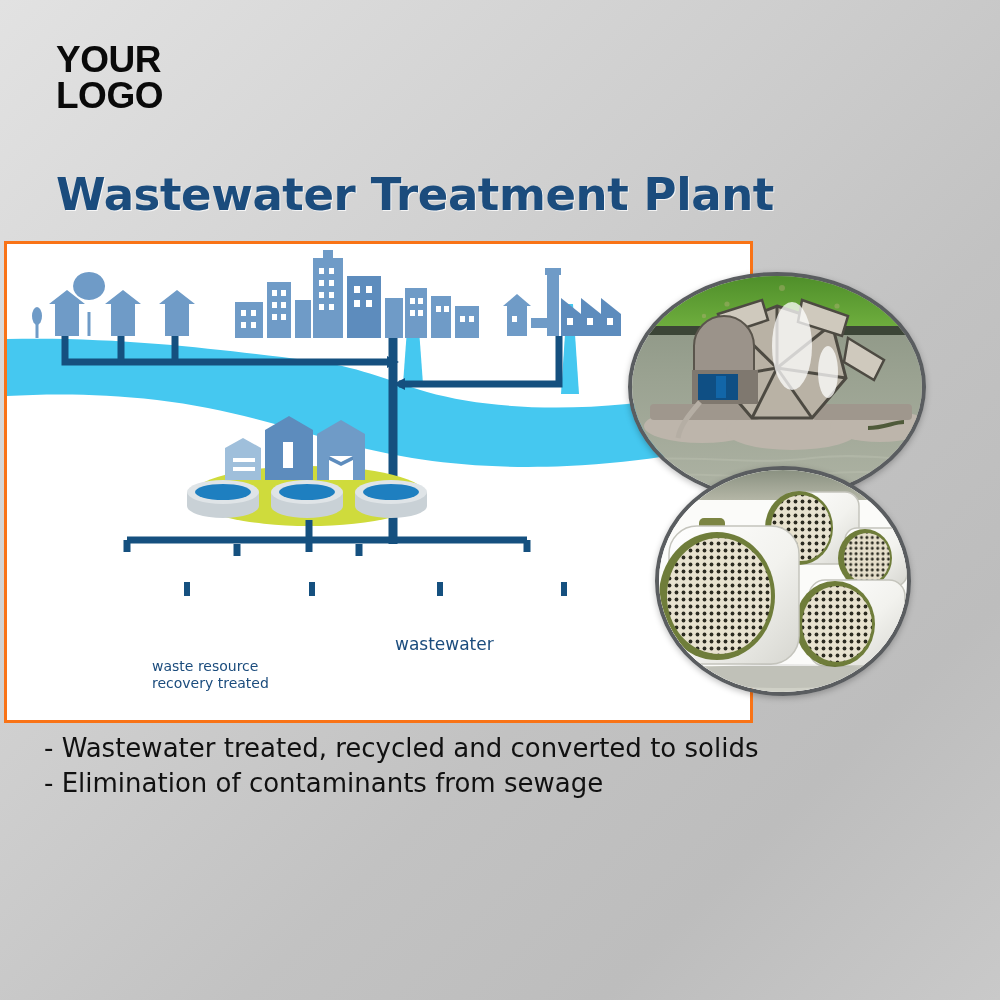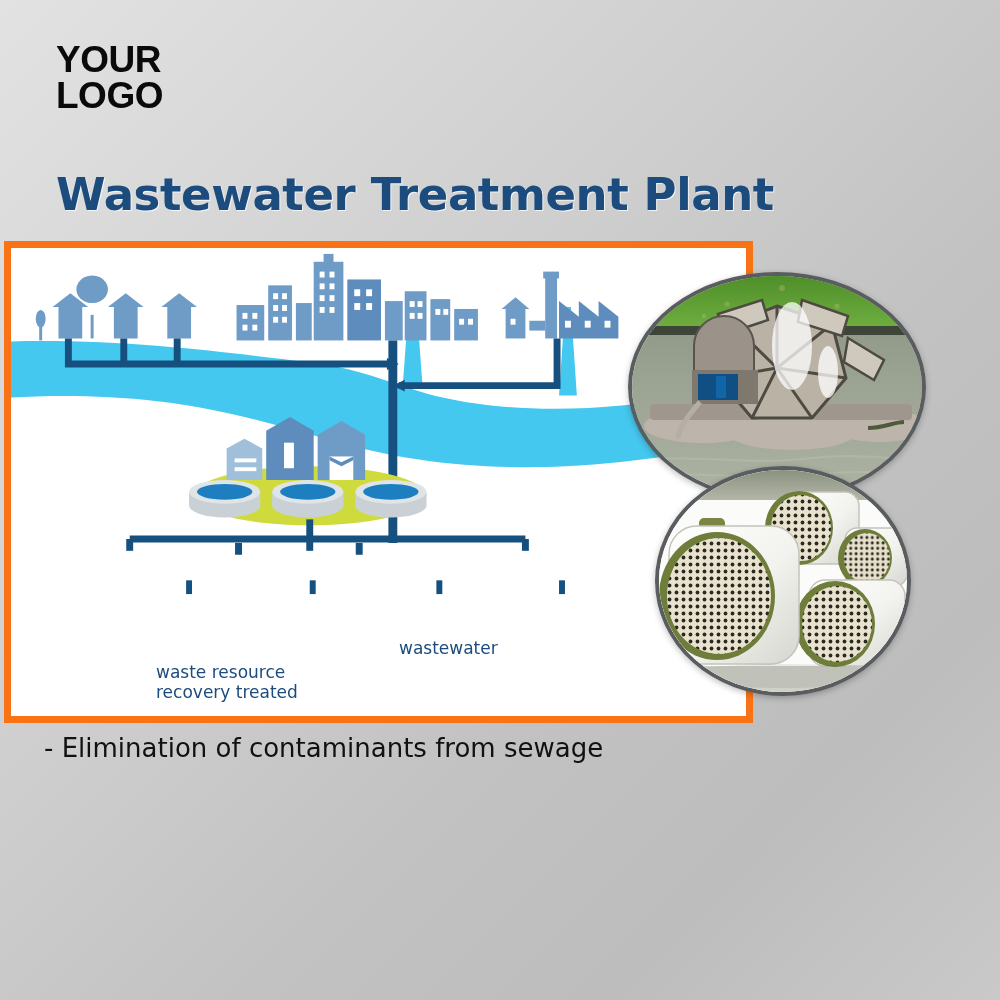--- a/index.html
+++ b/index.html
@@ -25,41 +25,41 @@
     font-weight:bold;font-size:45px;letter-spacing:-0.4px;
     color:#1b4c7d;
     text-shadow:1px 1px 0 rgba(255,255,255,.75);
     white-space:nowrap;
     text-align:center;
   }
 
   
   .panel{
     position:absolute;left:4px;top:241px;width:749px;height:482px;
-    background:#ffffff;border:7px solid #f97316;box-sizing:border-box;
+    background:#ffffff;border:3px solid #f97316;box-sizing:border-box;
     overflow:hidden;
   }
   .panel-inner{position:absolute;inset:0;}
 
   
   .river{position:absolute;left:0;top:0;width:100%;height:100%;}
 
   
   .blu{fill:#6f9bc7;}
   .blu2{fill:#5d8cbd;}
   .pipe{fill:none;stroke:#15507f;stroke-width:7;}
   .pipe2{fill:none;stroke:#15507f;stroke-width:9;}
 
   .lbl-wastewater{
     position:absolute;left:388px;top:390px;
     font-size:17px;color:#1b4c7d;font-family:"DejaVu Sans",sans-serif;
   }
   .lbl-facility{
     position:absolute;left:145px;top:414px;
-    font-size:17px;color:#1b4c7d;line-height:1.18;
+    font-size:14px;color:#1b4c7d;line-height:1.18;
     font-family:"DejaVu Sans",sans-serif;
   }
 
   
   .photo{
     position:absolute;border-radius:50%;
     border:4px solid #5a5d60;overflow:hidden;
     box-shadow:0 2px 6px rgba(0,0,0,.25);
   }
   #photo-aerator{left:628px;top:272px;width:290px;height:222px;}
@@ -370,16 +370,17 @@
         <rect x="10" y="56" width="130" height="138" rx="28" fill="url(#gbody)" stroke="#c4c4bc" stroke-width="1.5"></rect>
         <ellipse cx="58" cy="126" rx="58" ry="64" fill="#6f7d3a"></ellipse>
         <ellipse cx="60" cy="126" rx="52" ry="58" fill="url(#holes)"></ellipse>
       </g>
 
       <ellipse cx="125" cy="206" rx="110" ry="12" fill="#000" opacity="0.07"></ellipse>
     </svg>
   </div>
 
   <div class="bullets">
+    <div>- Wastewater treated, recycled and converted to solids</div>
     <div>- Elimination of contaminants from sewage</div>
   </div>
 
 </div>
 
 </body></html>

